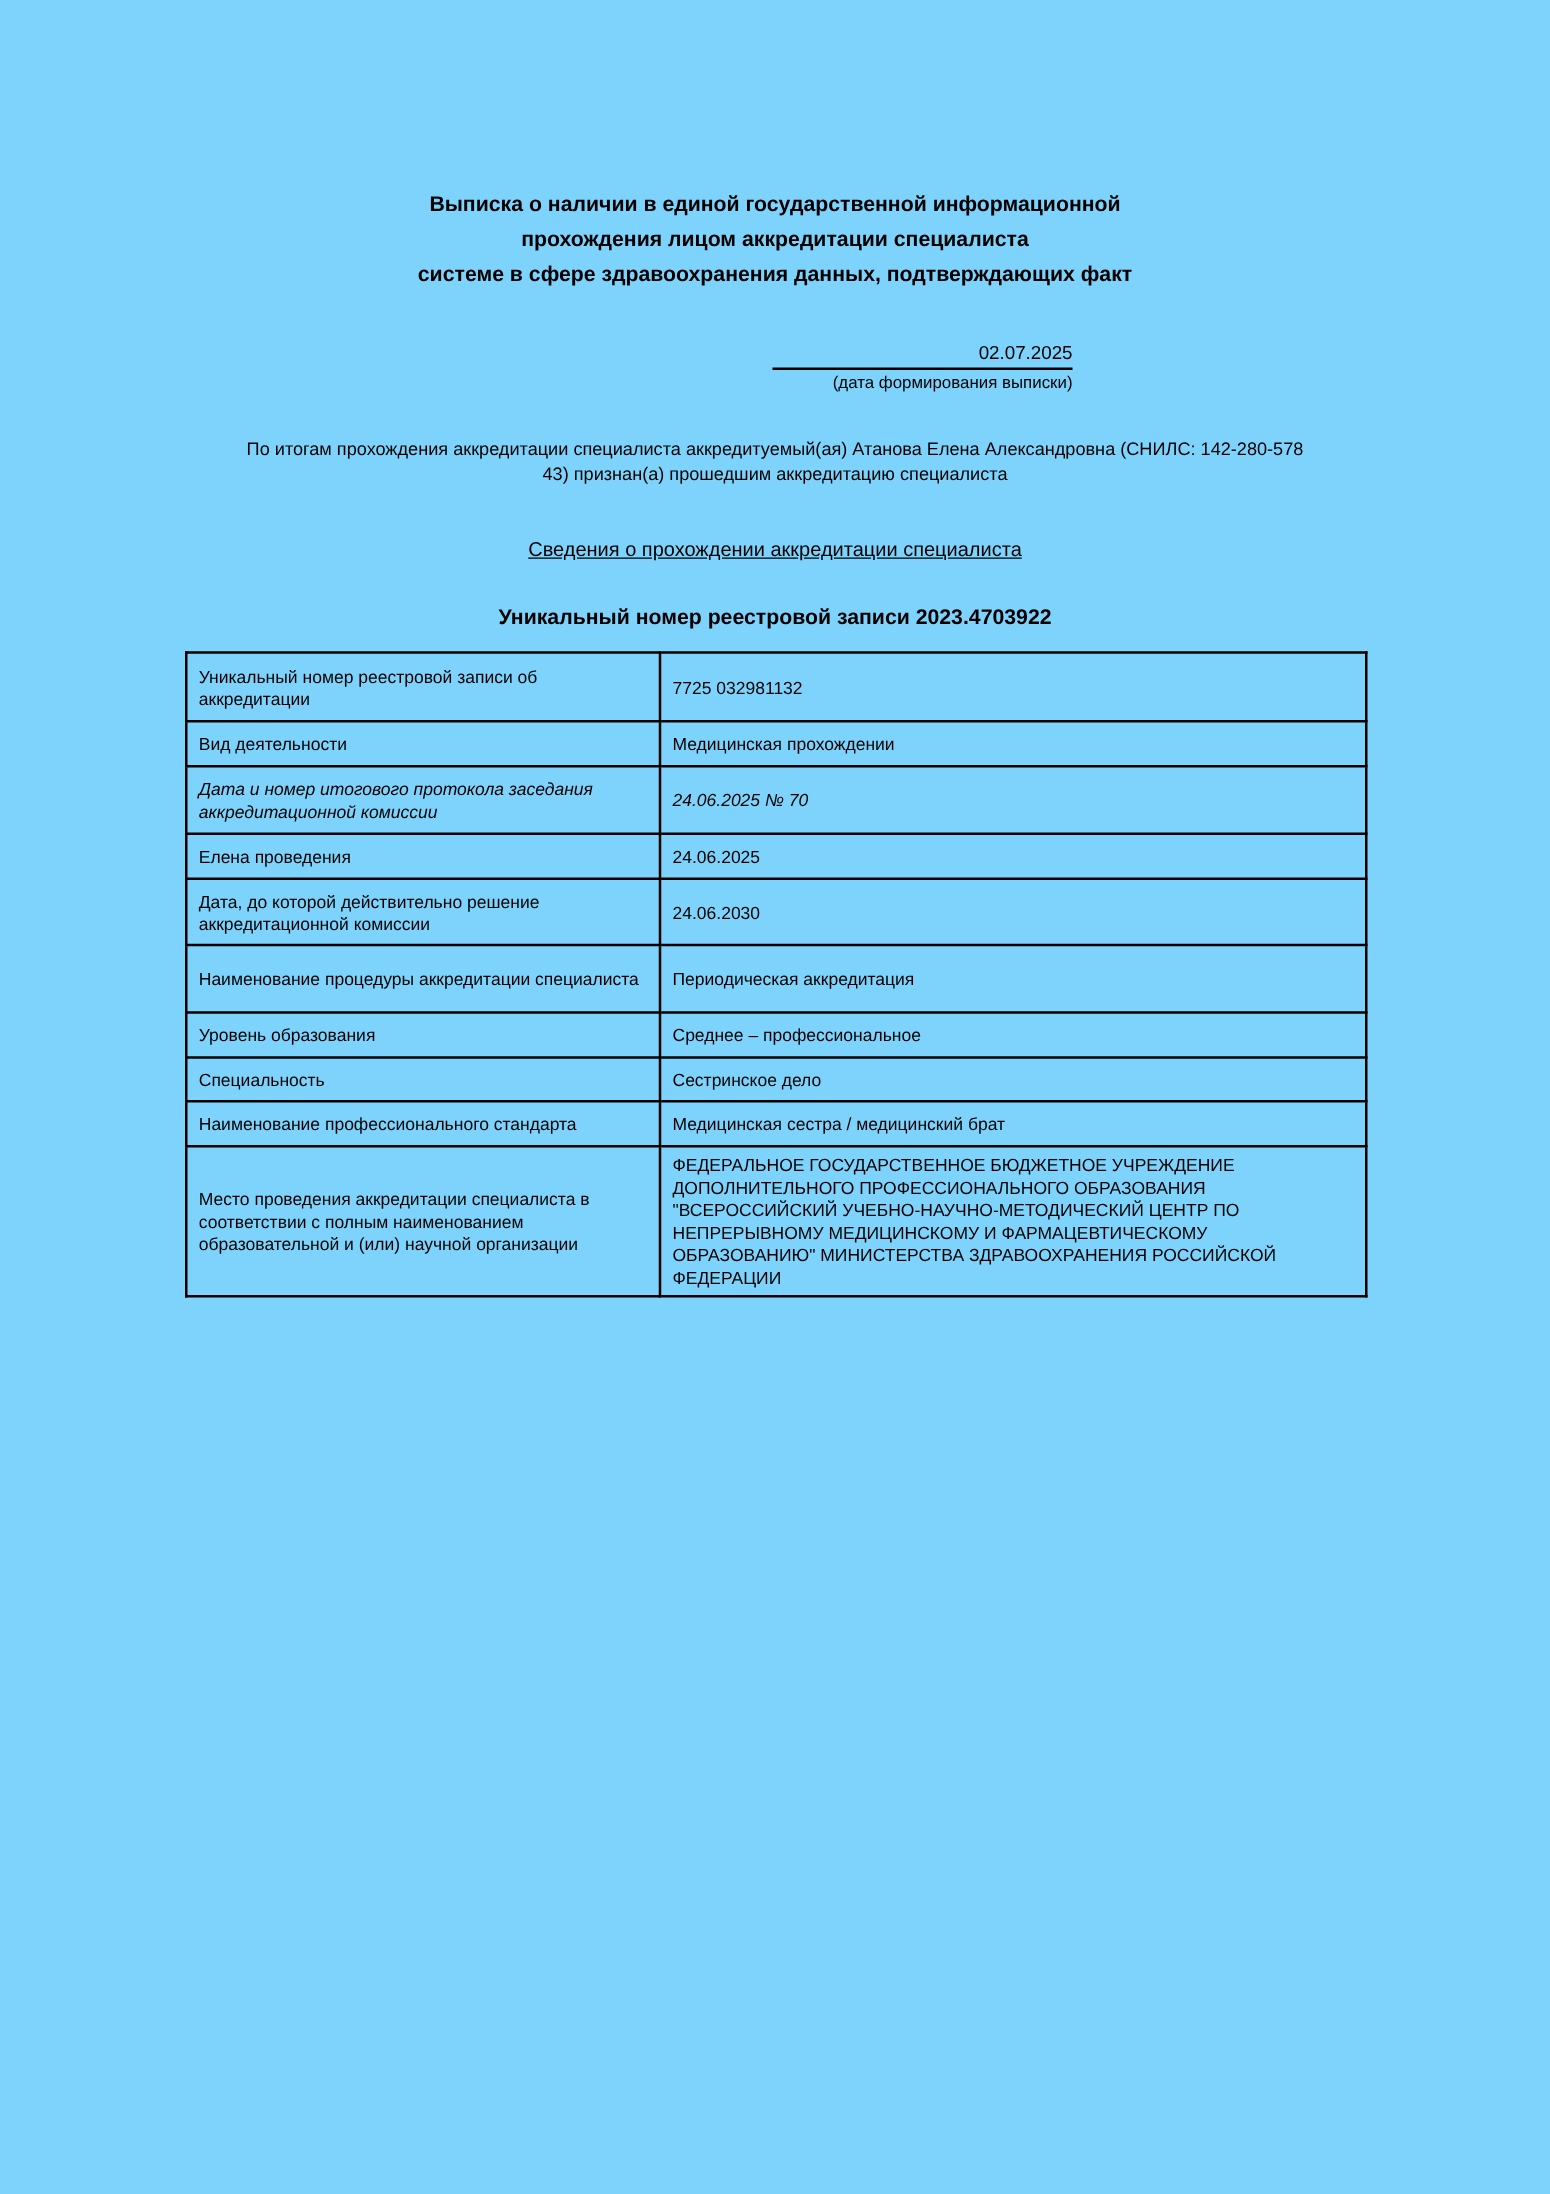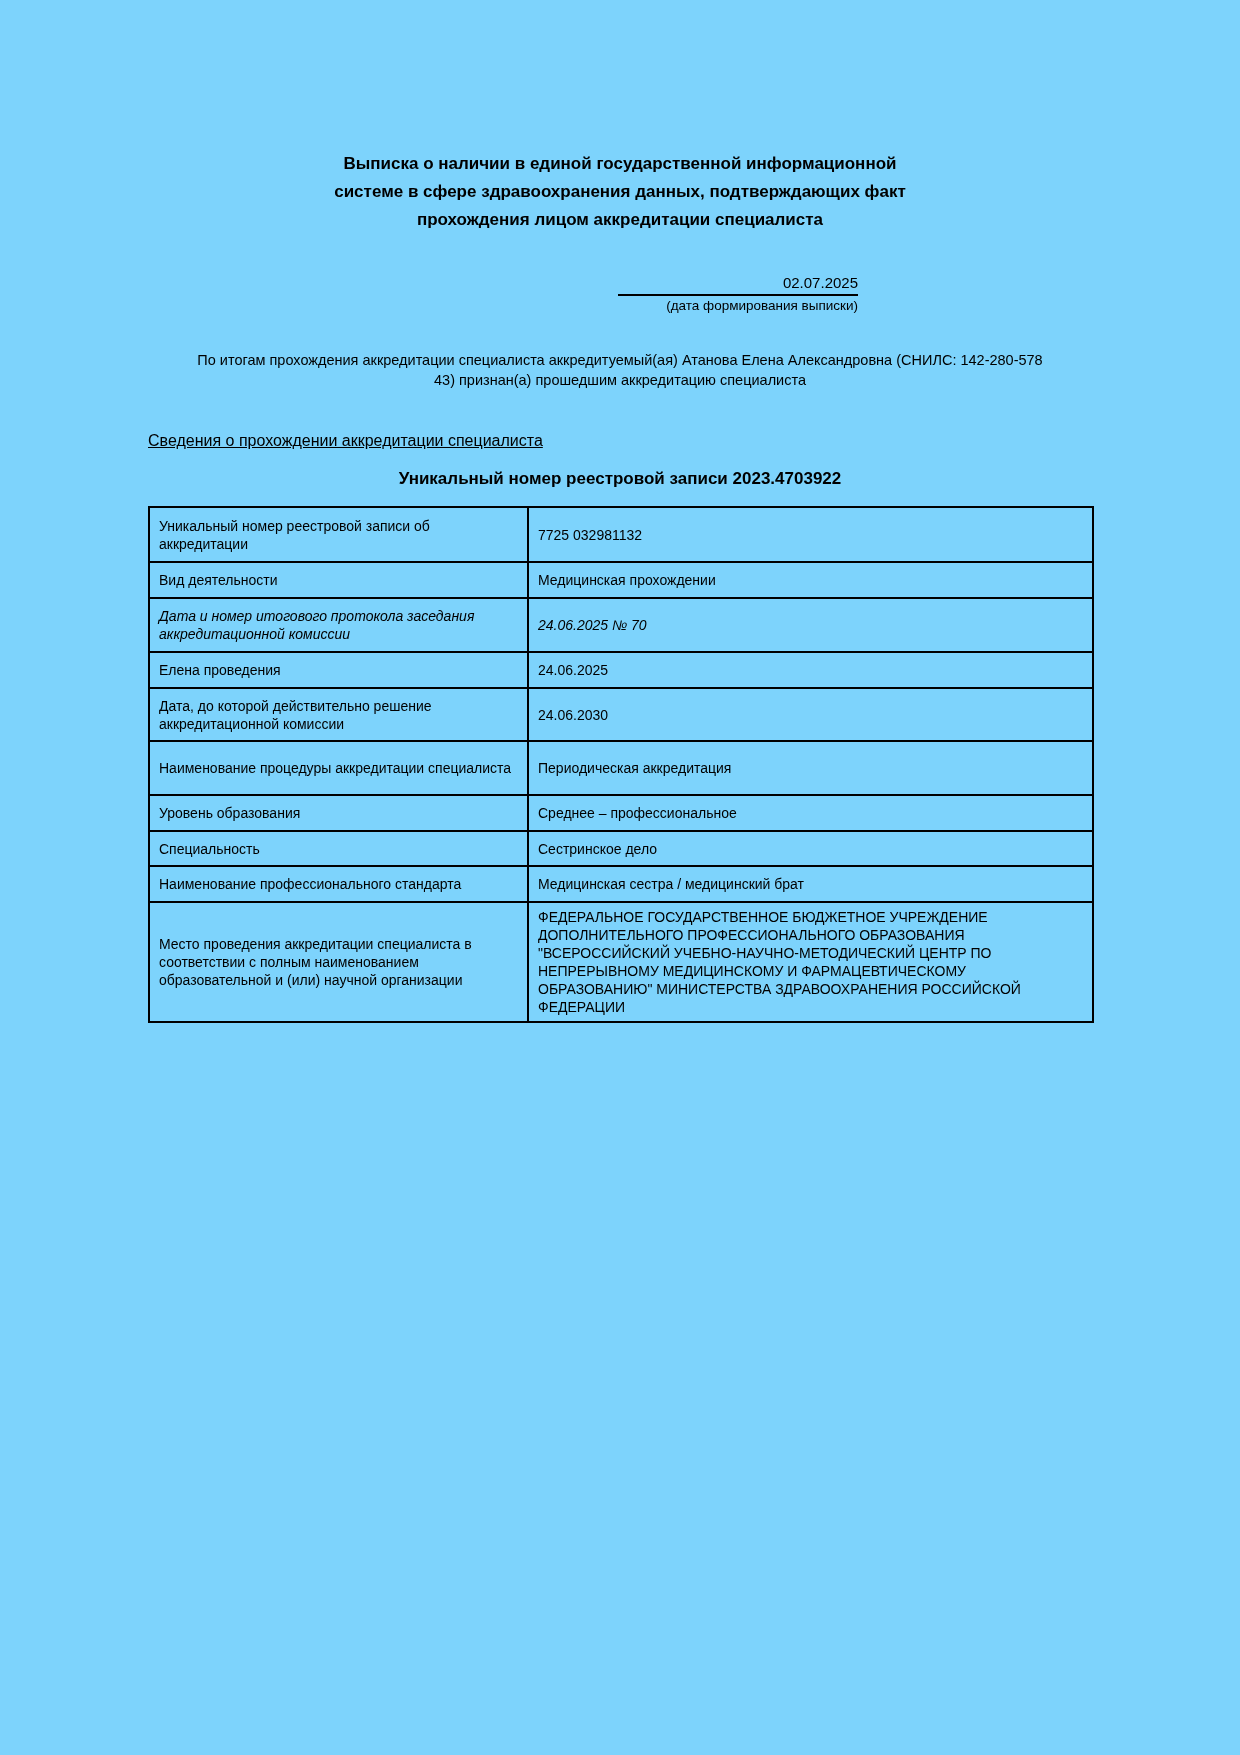--- a/index.html
+++ b/index.html
@@ -51,27 +51,27 @@
   .intro {
     margin-top: 36px;
     text-align: center;
     font-size: 14.5px;
     line-height: 20px;
   }
   .intro .line { white-space: nowrap; }
   
   .section-heading {
     margin-top: 42px;
-    text-align: left;
+    text-align: center;
     font-size: 16px;
     line-height: 18px;
     text-decoration: underline;
   }
   .registry-heading {
-    margin-top: 19px;
+    margin-top: 34px;
     text-align: center;
     font-size: 17px;
     font-weight: bold;
     line-height: 20px;
   }
   
   table.acc-table {
     margin-top: 17px;
     width: 944px;
     border-collapse: collapse;
@@ -100,22 +100,22 @@
   tr.r9 { height: 107px; }
 </style>
 </head>
 <body>
 
 <div class="page">
   <div class="content">
 
     <div class="doc-title">
       <div>Выписка о наличии в единой государственной информационной</div>
+      <div>прохождения лицом аккредитации специалиста</div>
       <div>системе в сфере здравоохранения данных, подтверждающих факт</div>
-      <div>прохождения лицом аккредитации специалиста</div>
     </div>
 
     <div class="date-block">
       <div class="date-value">02.07.2025</div>
       <div class="date-caption">(дата формирования выписки)</div>
     </div>
 
     <div class="intro">
       <div class="line">По итогам прохождения аккредитации специалиста аккредитуемый(ая) Атанова Елена Александровна (СНИЛС: 142-280-578</div>
       <div class="line">43) признан(а) прошедшим аккредитацию специалиста</div>

